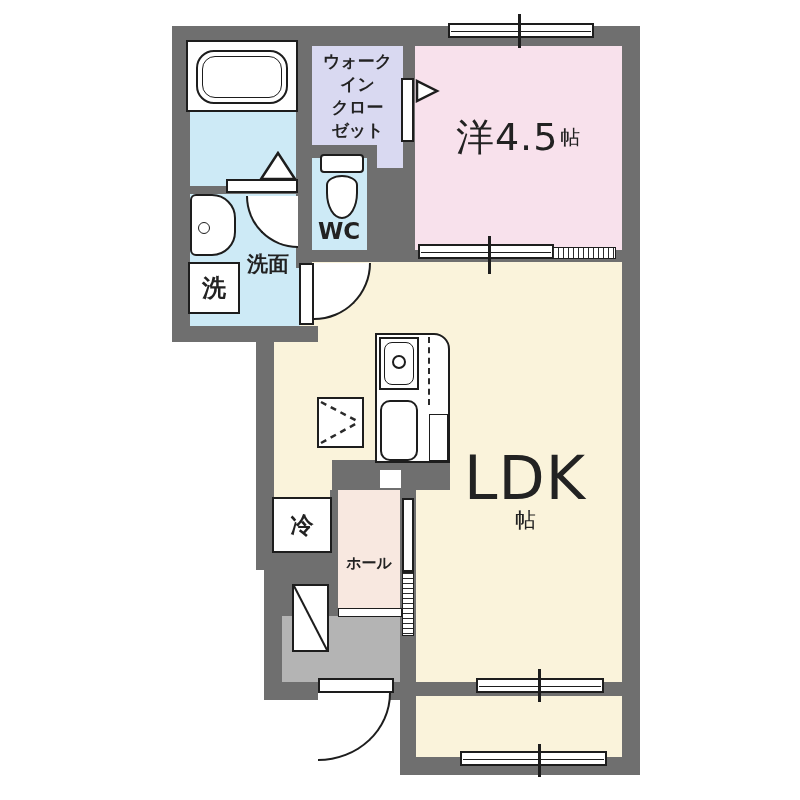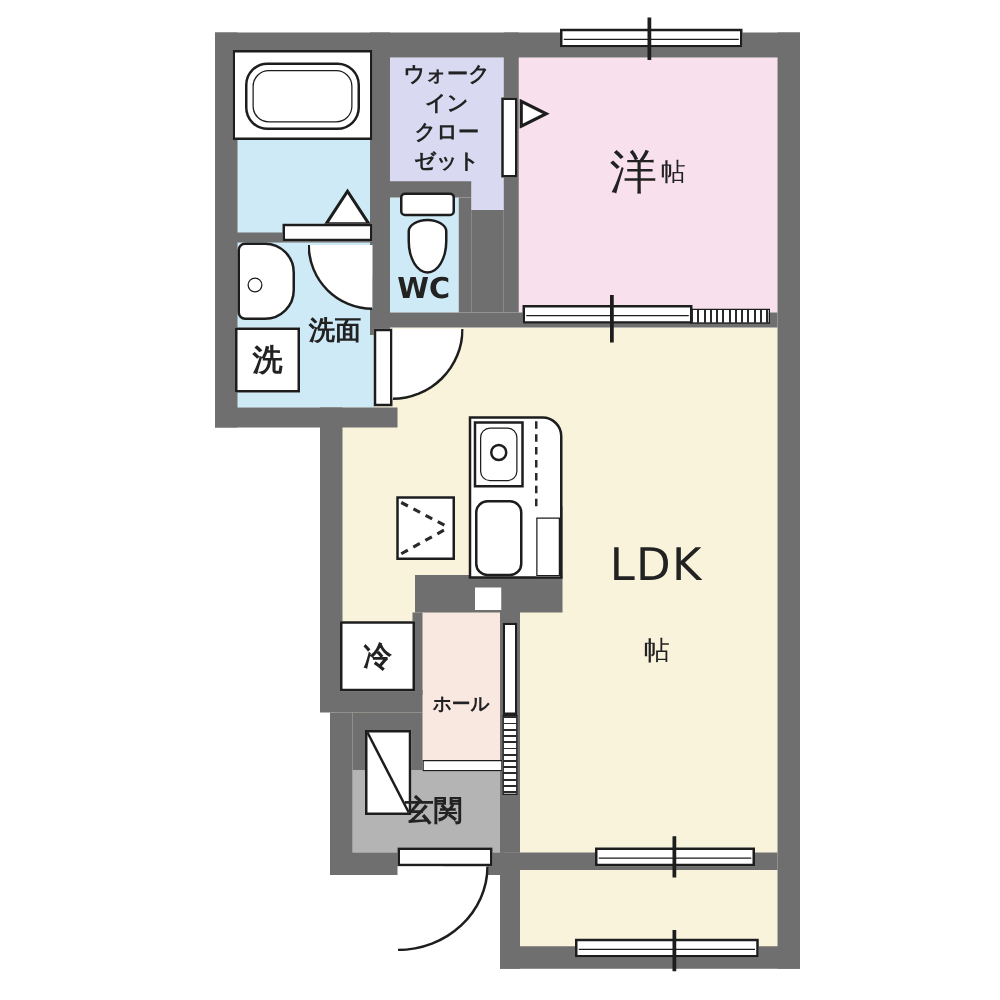--- a/index.html
+++ b/index.html
@@ -135,39 +135,39 @@
     </svg>
 
   <div class="fx" style="left:272px;top:497px;width:60px;height:56px;"></div>
 
   <div class="fx" style="left:292px;top:584px;width:37px;height:68px;"></div>
   <svg class="svgabs" style="left:292px;top:584px;" width="37" height="68">
       <line x1="2" y1="2" x2="35" y2="66" stroke="#1d1d1d" stroke-width="2"></line>
     </svg>
 
 
-  <div class="lbl stack" style="left:312px;top:46px;width:91px;height:100px;font-size:17px;font-family:Liberation Mono, monospace;">
+  <div class="lbl stack" style="left:312px;top:46px;width:91px;height:100px;font-size:17px;">
     <span>ウォーク</span>
     <span>イン</span>
     <span>クロー</span>
     <span>ゼット</span>
   </div>
 
   <div class="lbl" style="left:310px;top:216px;width:58px;height:30px;font-size:23px;">WC</div>
 
   <div class="lbl big" style="left:415px;top:106px;width:207px;height:62px;font-size:38px;">
     <span>洋</span>
+      <span>4.5</span>
       <span class="unit">帖</span>
   </div>
 
   <div class="lbl" style="left:236px;top:250px;width:64px;height:28px;font-size:21px;">洗面</div>
   <div class="lbl" style="left:188px;top:262px;width:52px;height:52px;font-size:24px;">洗</div>
 
-  <div class="lbl big" style="left:430px;top:426px;width:190px;height:52px;font-size:36px;">LDK</div>
+  <div class="lbl big" style="left:430px;top:452px;width:190px;height:52px;font-size:60px;">LDK</div>
   <div class="lbl big" style="left:430px;top:492px;width:190px;height:56px;font-size:40px;">
       <span class="unit">帖</span>
   </div>
 
   <div class="lbl" style="left:272px;top:497px;width:60px;height:56px;font-size:23px;">冷</div>
   <div class="lbl" style="left:336px;top:552px;width:66px;height:22px;font-size:15px;">ホール</div>
-  <div class="lbl" style="left:292px;top:632px;width:110px;height:32px;font-size:23px;">玄関</div>
 
 </div>
 
 </body></html>

